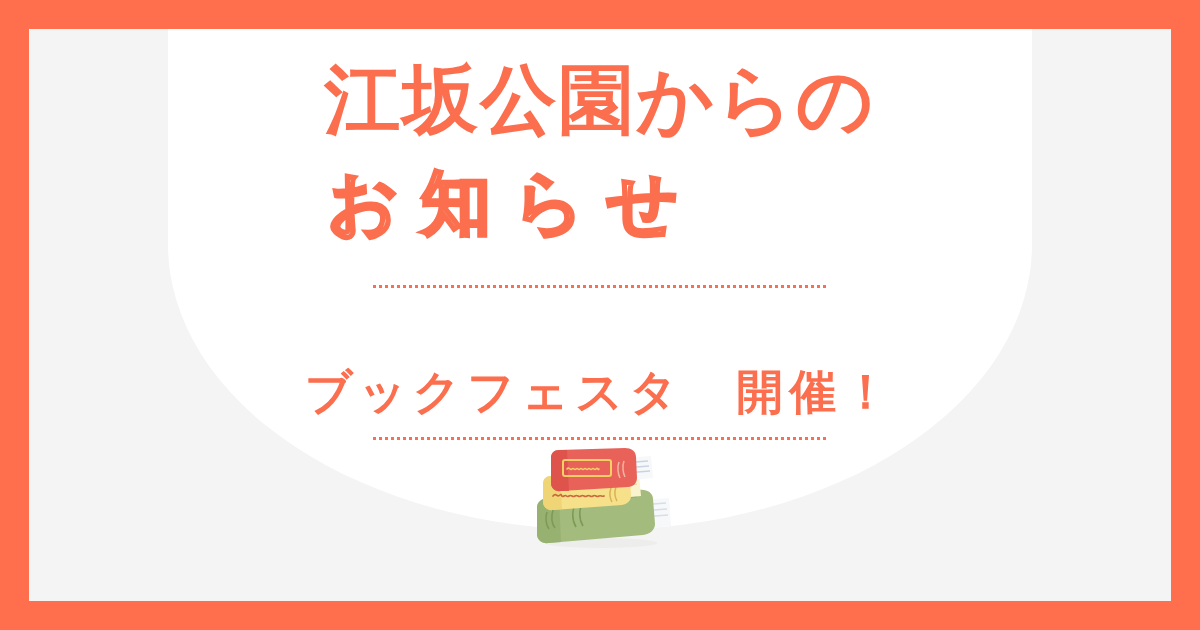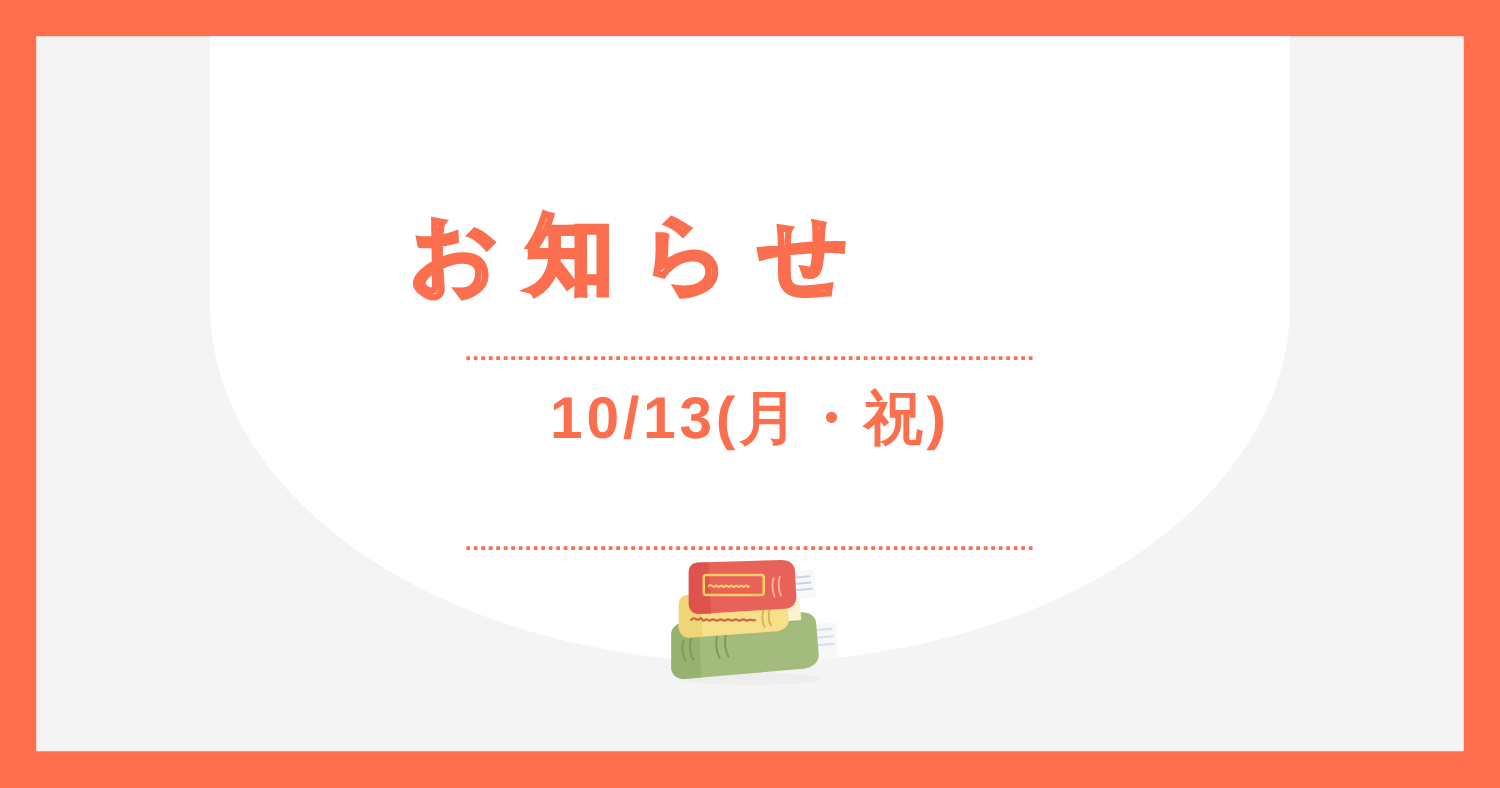--- a/index.html
+++ b/index.html
@@ -138,27 +138,28 @@
 <body>
 
 <div class="poster">
 
   <div class="canvas">
     <div class="arch"></div>
   </div>
 
   <div class="content">
 
+    <div class="headline-1">江坂公園からの</div>
 
     <div class="headline-2">お知らせ</div>
 
     <div class="divider divider-top"></div>
 
-    <div class="date-line">10/13(月・祝)</div>
-
+
+    <div class="event-line">ブックフェスタ　開催！</div>
 
     <div class="divider divider-bottom"></div>
 
     <div class="books">
       <svg viewBox="0 0 162 104" xmlns="http://www.w3.org/2000/svg">
 
         <ellipse cx="82" cy="97" rx="56" ry="5" fill="#E8E8E6" opacity="0.55"></ellipse>
 
         <path d="M66 58 L150 52 L152 80 L70 88 Z" fill="#F7F8FA"></path>
         <path d="M70 63 L147 57" stroke="#D7DEE6" stroke-width="1.6" fill="none"></path>

